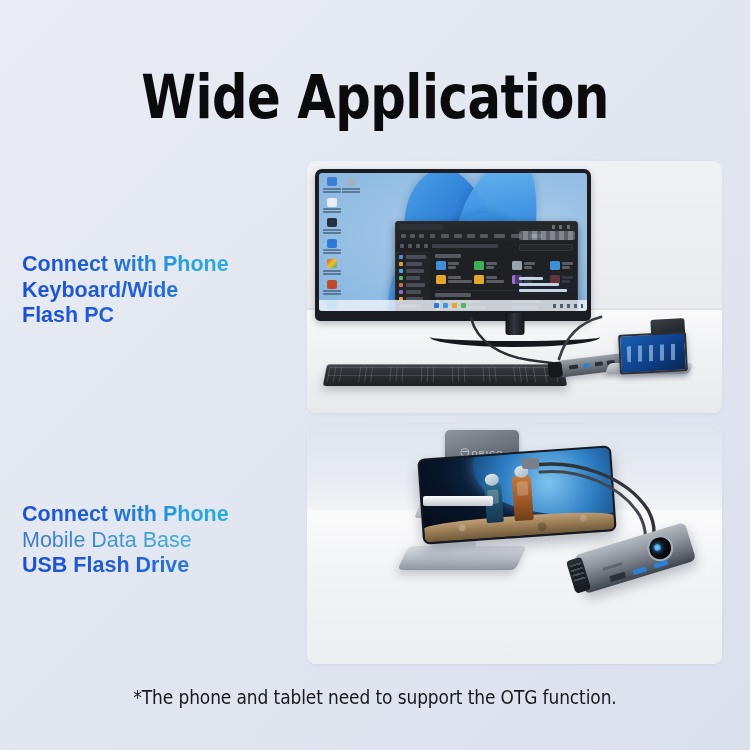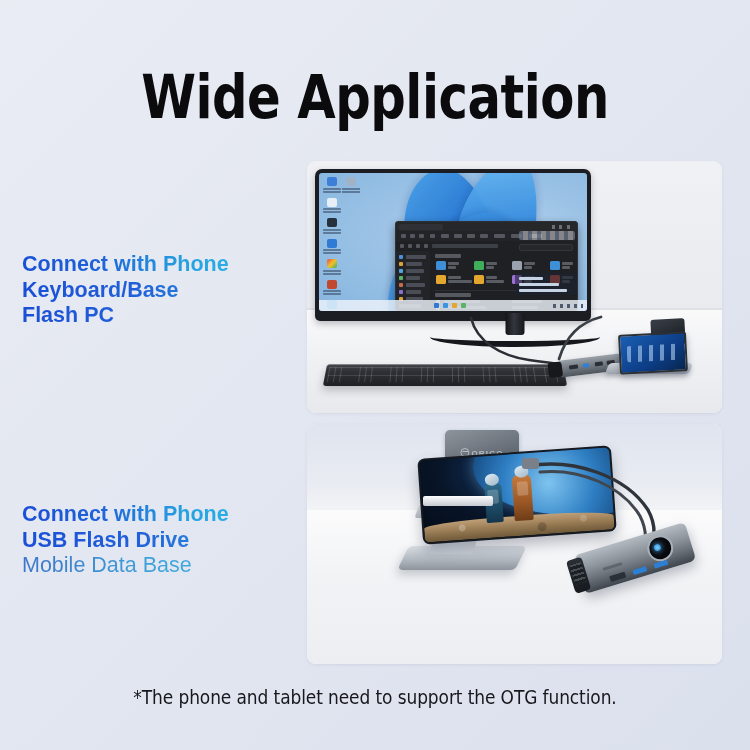--- a/index.html
+++ b/index.html
@@ -250,21 +250,21 @@
 </style>
 </head>
 <body>
 
 <div class="page">
 
   <div class="title">Wide Application</div>
 
   <div class="block one">
     <div class="bline">Connect with Phone</div>
-    <div class="bline l2">Keyboard/Base</div>
+    <div class="bline l2">Keyboard/Wide</div>
     <div class="bline l3">Flash PC</div>
   </div>
 
   <div class="card top">
     <div class="card-bg"></div>
     <div class="desk"></div>
     <div class="desk-edge"></div>
 
     <div class="mon">
       <div class="mon-body"></div>
@@ -445,22 +445,22 @@
     <div class="stand1">
       <div class="phone1"></div>
       <div class="st-base"></div>
       <div class="st-arm"></div>
       <div class="tab1"></div>
     </div>
   </div>
 
   <div class="block two">
     <div class="bline">Connect with Phone</div>
+    <div class="bline light">Mobile Data Base</div>
     <div class="bline l2">USB Flash Drive</div>
-    <div class="bline light">Mobile Data Base</div>
   </div>
 
   <div class="card bot">
     <div class="card-bg"></div>
     <div class="bsky"></div>
     <div class="bdesk"></div>
 
     <div class="stand2">
       <div class="s2-back">
         <div class="s2-logo"><span></span>ORICO</div>

